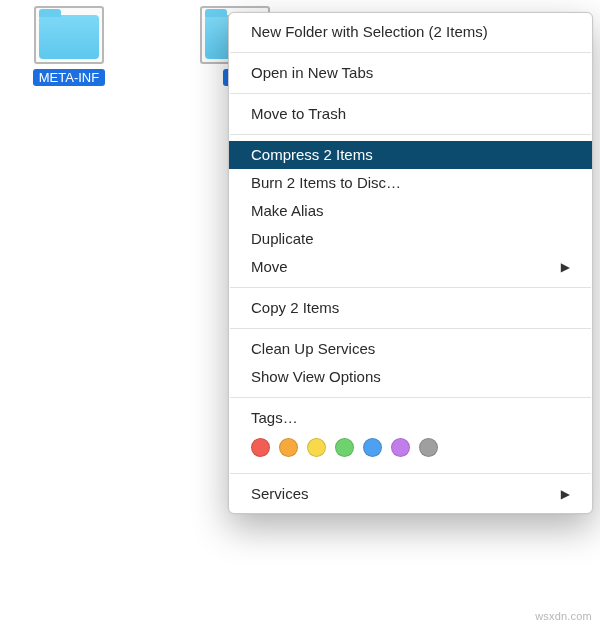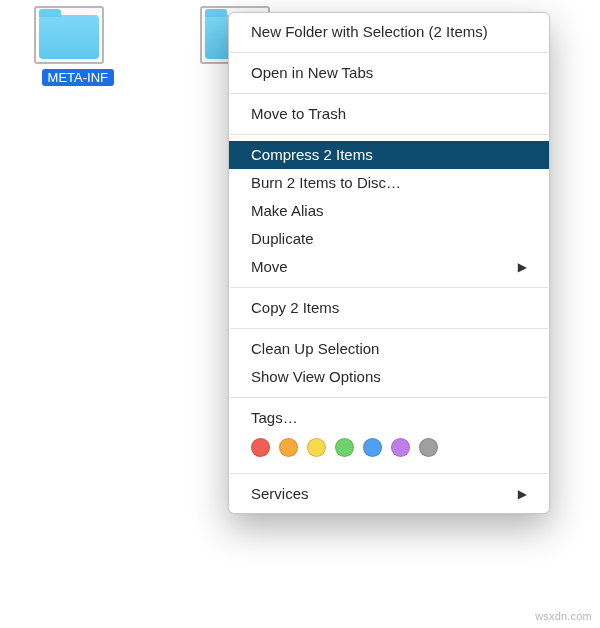--- a/index.html
+++ b/index.html
@@ -14,21 +14,21 @@
       overflow: hidden;
     }
     .desktop {
       position: relative;
       width: 100%;
       height: 100%;
     }
     .folder-item {
       position: absolute;
       width: 90px;
-      text-align: right;
+      text-align: center;
     }
     .folder-item.f1 { left: 24px; top: 6px; }
     .folder-item.f2 { left: 190px; top: 6px; }
     .folder-icon {
       margin: 0 auto 4px auto;
       width: 70px;
       height: 58px;
       position: relative;
       border: 2px solid #b8b8b8;
       border-radius: 3px;
@@ -63,21 +63,21 @@
       white-space: nowrap;
     }
     .folder-label.selected {
       background: #1b6fe0;
       color: #ffffff;
     }
     .context-menu {
       position: absolute;
       left: 228px;
       top: 12px;
-      width: 322px;
+      width: 365px;
       background: #ffffff;
       border: 1px solid #c9c9c9;
       border-radius: 6px;
       box-shadow: 0 14px 36px rgba(0,0,0,0.30), 0 0 0 0.5px rgba(0,0,0,0.05);
       padding: 5px 0;
     }
     .menu-item {
       padding: 4px 22px;
       line-height: 20px;
       font-size: 15px;
@@ -167,21 +167,21 @@
       <div class="menu-item">
         <span>Move</span>
         <span class="submenu-arrow">▶</span>
       </div>
       <div class="menu-sep"></div>
       <div class="menu-item">
         <span>Copy 2 Items</span>
       </div>
       <div class="menu-sep"></div>
       <div class="menu-item">
-        <span>Clean Up Selection</span>
+        <span>Clean Up Services</span>
       </div>
       <div class="menu-item">
         <span>Show View Options</span>
       </div>
       <div class="menu-sep"></div>
       <div class="menu-item">
         <span>Tags…</span>
       </div>
       <div class="tags-row">
         <div class="tag-dot" style="background: rgb(242, 93, 84);"></div>

